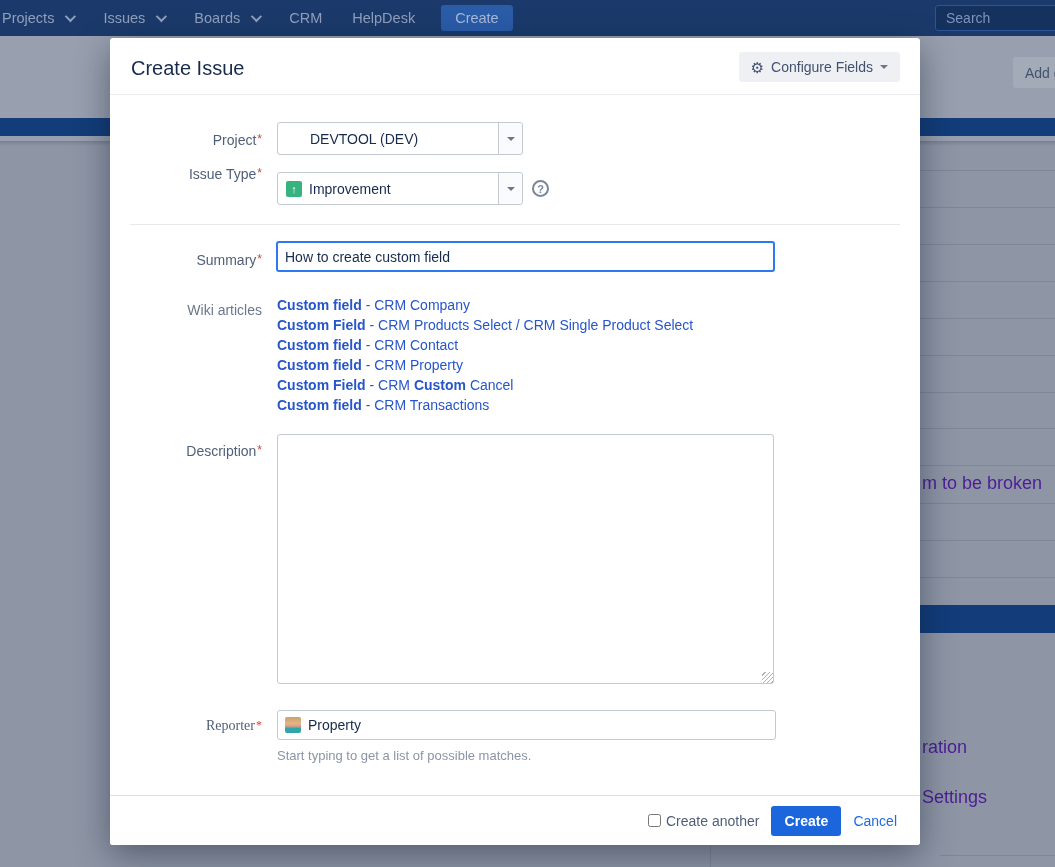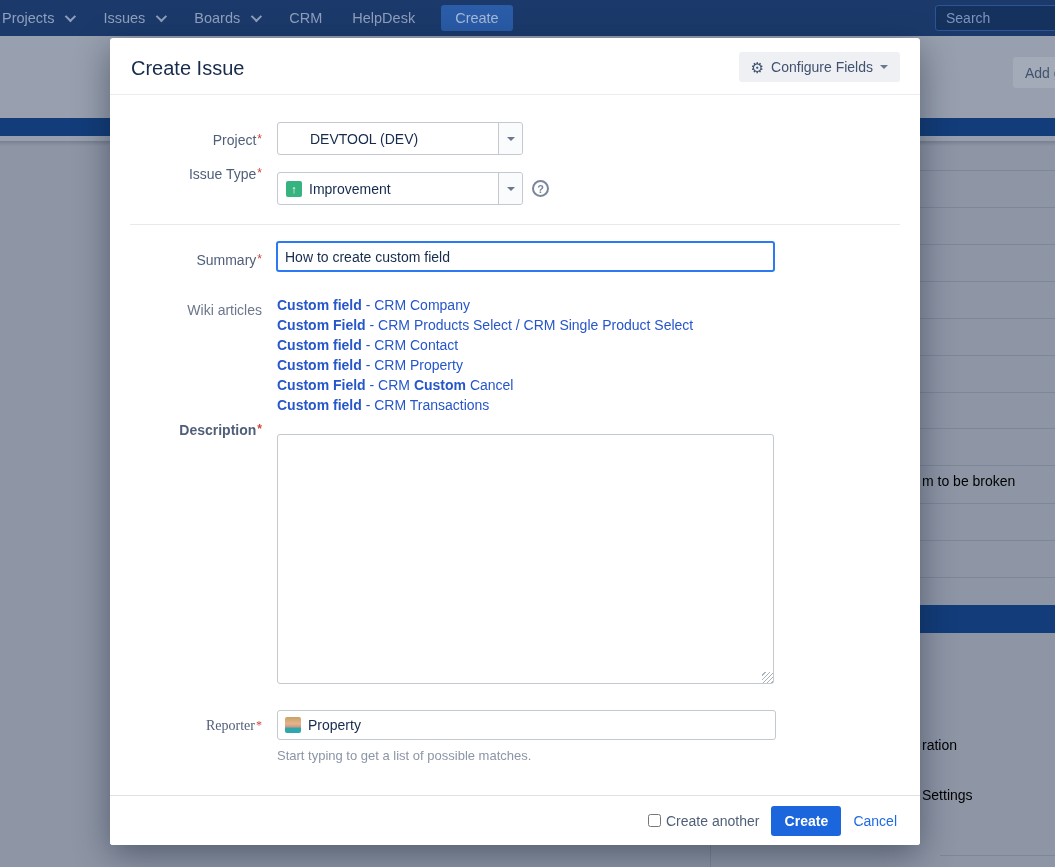--- a/index.html
+++ b/index.html
@@ -17,21 +17,21 @@
   .nav-search::placeholder { color:#7e94bb; }
 
   .bg-header   { position:absolute; left:0; top:36px; width:1055px; height:105px; background:#98a0af; }
   .bg-shadow   { position:absolute; left:0; top:141px; width:1055px; height:5px; background:linear-gradient(180deg, rgba(40,50,70,.22), rgba(40,50,70,0)); }
   .bg-band1    { position:absolute; left:0; top:118px; width:1055px; height:18px; background:#123d7a; }
   .bg-band2    { position:absolute; left:700px; top:605px; width:355px; height:28px; background:#123d7a; }
   .bg-rows     { position:absolute; left:700px; top:0; width:355px; height:867px; }
   .bg-rowline  { position:absolute; left:0; width:355px; height:1px; background:#7e8797; }
   .bg-vline    { position:absolute; left:710px; top:845px; width:1px; height:22px; background:#7e8797; }
   .bg-hline855 { position:absolute; left:940px; top:855px; width:115px; height:1px; background:#7e8797; }
-  .bg-link     { position:absolute; color:#000000; font-size:14px; white-space:nowrap; cursor:pointer; }
+  .bg-link     { position:absolute; color:#4c1d95; font-size:18px; white-space:nowrap; cursor:pointer; }
   .add-gadget  { position:absolute; left:1013px; top:57px; height:31px; padding:0 12px; background:#a4abb8; color:#42526e; font-size:14px; border:none; border-radius:3px; cursor:pointer; font-family:inherit; white-space:nowrap; }
 
   
   .modal { position:absolute; left:110px; top:38px; width:810px; height:807px; background:#fff; border-radius:3px; box-shadow:0 10px 35px rgba(10,20,40,.45); z-index:5; }
   .modal-header { position:absolute; left:0; top:0; right:0; height:57px; border-bottom:1px solid #ebecf0; }
   .modal-title { position:absolute; left:21px; top:19px; font-size:20px; color:#172b4d; font-weight:500; }
   .config-btn { position:absolute; right:20px; top:14px; height:30px; display:flex; align-items:center; gap:7px; background:#eef0f3; border:none; border-radius:3px; padding:0 12px; font-size:14px; color:#42526e; cursor:pointer; font-family:inherit; }
   .gear { font-size:15px; line-height:1; color:#42526e; }
   .caret-dn { width:0; height:0; border-left:4px solid transparent; border-right:4px solid transparent; border-top:4px solid #6b778c; display:inline-block; }
 
@@ -171,21 +171,21 @@
     <div class="flabel" style="top:264px; color:#6b778c;">Wiki articles</div>
     <div class="wiki-block" id="wiki-block">
         <div class="wiki-line"><b>Custom field</b><span> - CRM Company</span></div>
         <div class="wiki-line"><b>Custom Field</b><span> - CRM Products Select / CRM Single Product Select</span></div>
         <div class="wiki-line"><b>Custom field</b><span> - CRM Contact</span></div>
         <div class="wiki-line"><b>Custom field</b><span> - CRM Property</span></div>
         <div class="wiki-line"><b>Custom Field</b><span> - CRM </span><b>Custom</b><span> Cancel</span></div>
         <div class="wiki-line"><b>Custom field</b><span> - CRM Transactions</span></div>
       </div>
 
-    <div class="flabel" style="top:384px;font-weight:bold;">
+    <div class="flabel" style="top:405px;">
       <span>Description</span><span class="req">*</span>
     </div>
     <textarea class="desc-area" style=""></textarea>
     <div class="resize-grip"></div>
 
     <div class="flabel" style="top:680px;font-family:Liberation Serif, serif;">
       <span>Reporter</span><span class="req">*</span>
     </div>
     <div class="reporter-box">
       <span class="user-avatar"></span>

